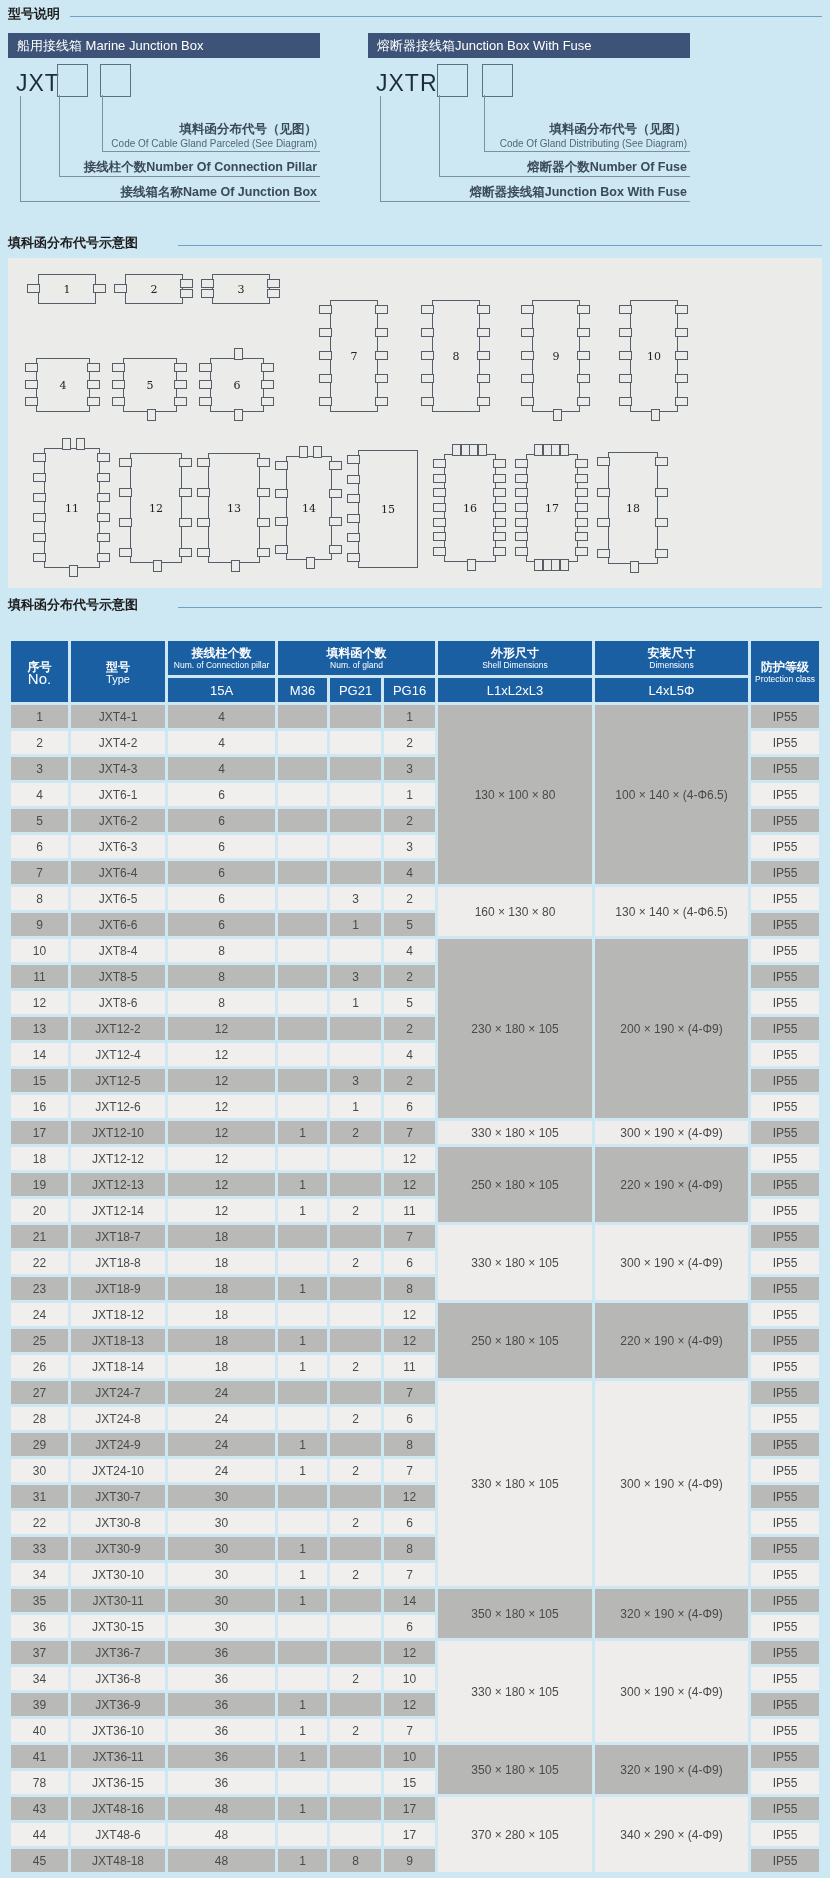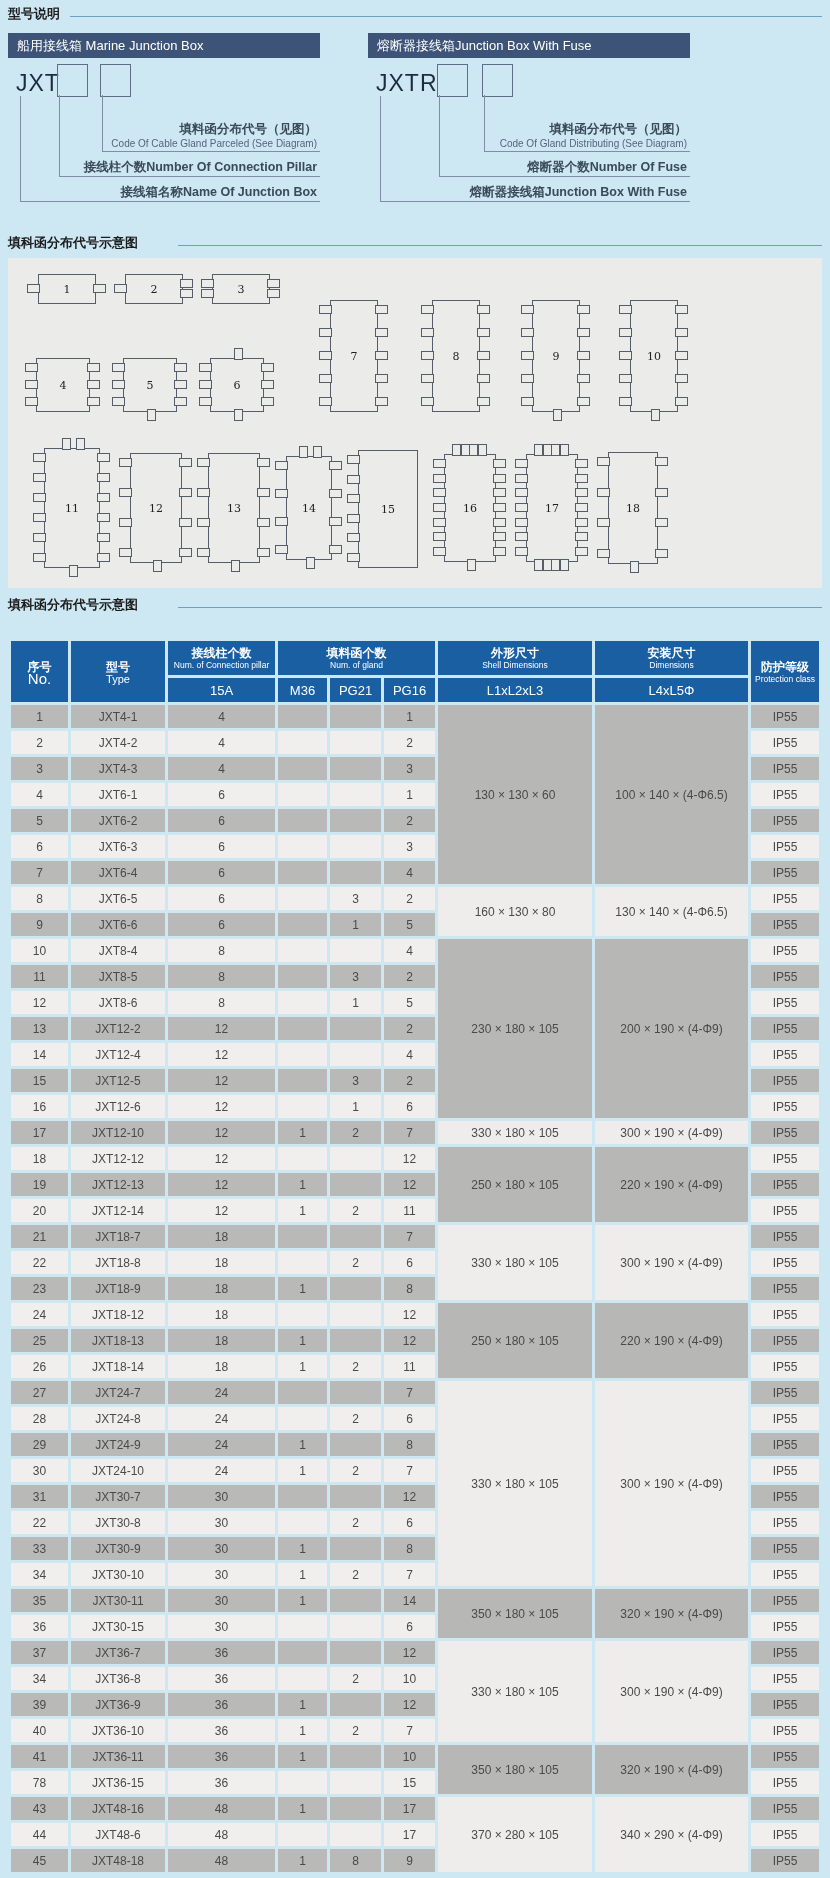--- a/index.html
+++ b/index.html
@@ -358,21 +358,21 @@
       </tr>
     </thead>
     <tbody id="tbody">
         <tr>
           <td class="rg">1</td>
           <td class="rg">JXT4-1</td>
           <td class="rg">4</td>
           <td class="rg"></td>
           <td class="rg"></td>
           <td class="rg">1</td>
-          <td rowspan="7" class="dim dark">130 × 130 × 60</td>
+          <td rowspan="7" class="dim dark">130 × 100 × 80</td>
           <td rowspan="7" class="dim dark">100 × 140 × (4-Φ6.5)</td>
           <td class="rg">IP55</td>
         </tr>
         <tr>
           <td class="rl">2</td>
           <td class="rl">JXT4-2</td>
           <td class="rl">4</td>
           <td class="rl"></td>
           <td class="rl"></td>
           <td class="rl">2</td>

